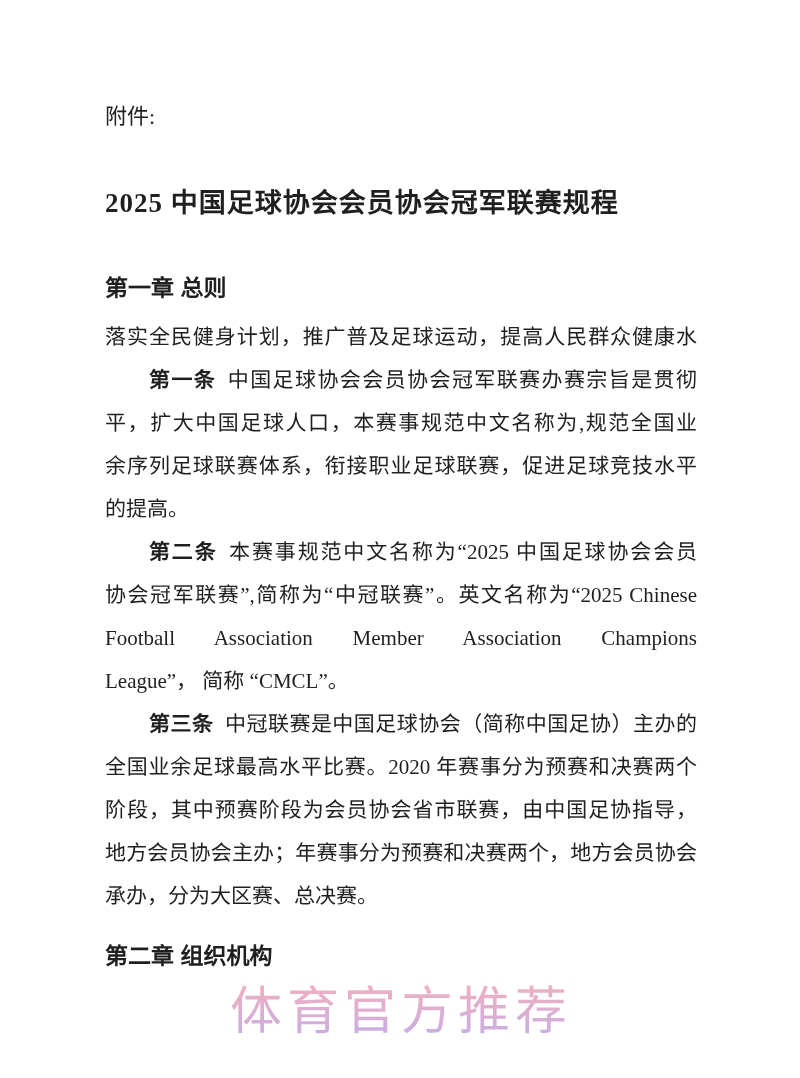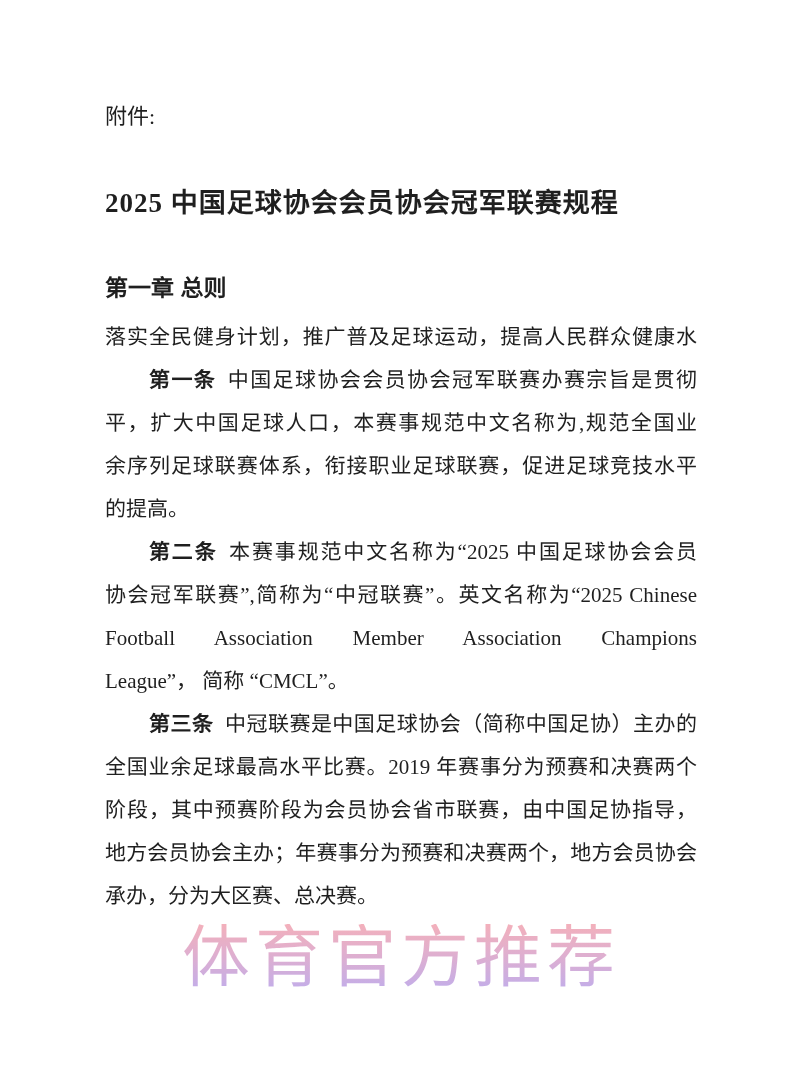--- a/index.html
+++ b/index.html
@@ -63,21 +63,21 @@
     text-align: right;
     text-align-last: left;
   }
   .article-label {
     font-weight: bold;
     margin-right: 0.55em;
   }
   .watermark {
     margin-top: 6px;
     text-align: center;
-    font-size: 68px;
+    font-size: 52px;
     line-height: 68px;
     letter-spacing: 5px;
     font-family: "Liberation Serif", "DejaVu Serif", serif;
     background: linear-gradient(180deg,
       var(--watermark-top, #f2aab6) 0%,
       var(--watermark-mid, #dda9cc) 45%,
       var(--watermark-bottom, #bca7e9) 100%);
     -webkit-background-clip: text;
     background-clip: text;
     color: transparent;
@@ -113,24 +113,25 @@
       </div>
       <div class="bline">协会冠军联赛”,简称为“中冠联赛”。英文名称为“2025 Chinese</div>
       <div class="bline">Football Association Member Association Champions</div>
       <div class="bline last-line">League”， 简称 “CMCL”。</div>
     </div>
 
     <div class="paragraph">
       <div class="bline first-line">
         <span class="article-label">第三条</span><span>中冠联赛是中国足球协会（简称中国足协）主办的</span>
       </div>
-      <div class="bline">全国业余足球最高水平比赛。2019 年赛事分为预赛和决赛两个</div>
+      <div class="bline">全国业余足球最高水平比赛。2020 年赛事分为预赛和决赛两个</div>
       <div class="bline">阶段，其中预赛阶段为会员协会省市联赛，由中国足协指导，</div>
       <div class="bline">地方会员协会主办；年赛事分为预赛和决赛两个，地方会员协会</div>
       <div class="bline last-line">承办，分为大区赛、总决赛。</div>
     </div>
 
   </div>
 
+  <h2 class="chapter-heading second">第二章 组织机构</h2>
 
   <div class="watermark">体育官方推荐</div>
 
 </div>
 
 </body></html>

